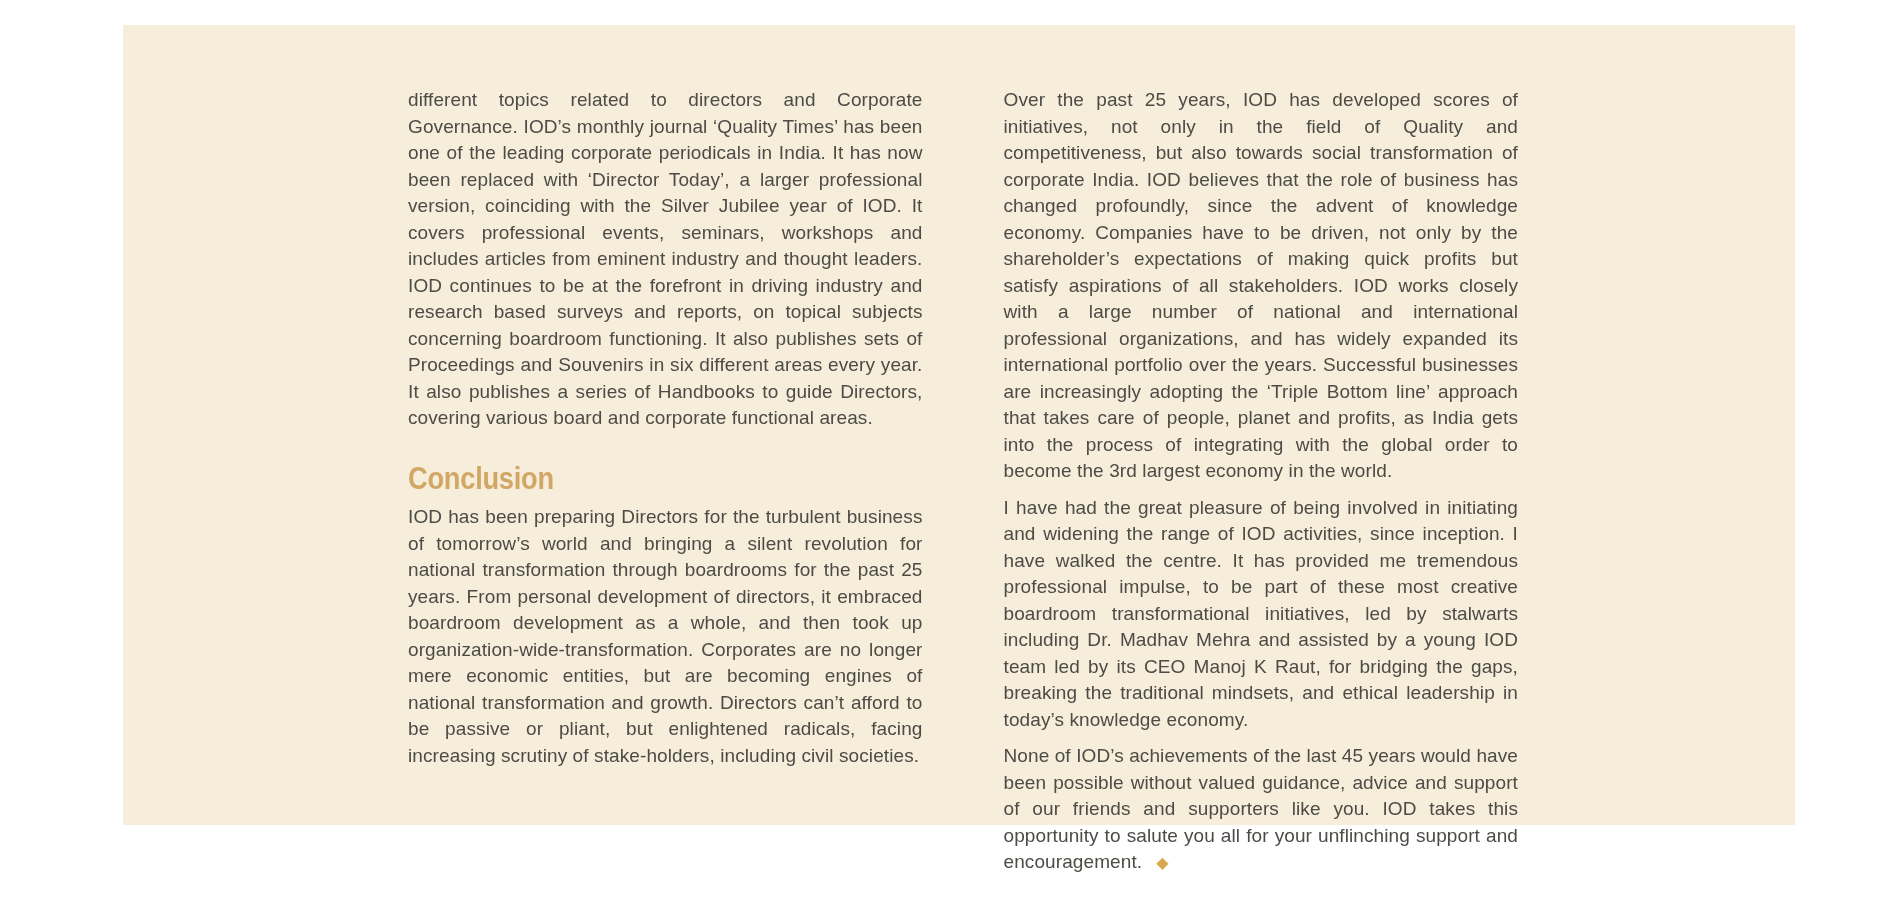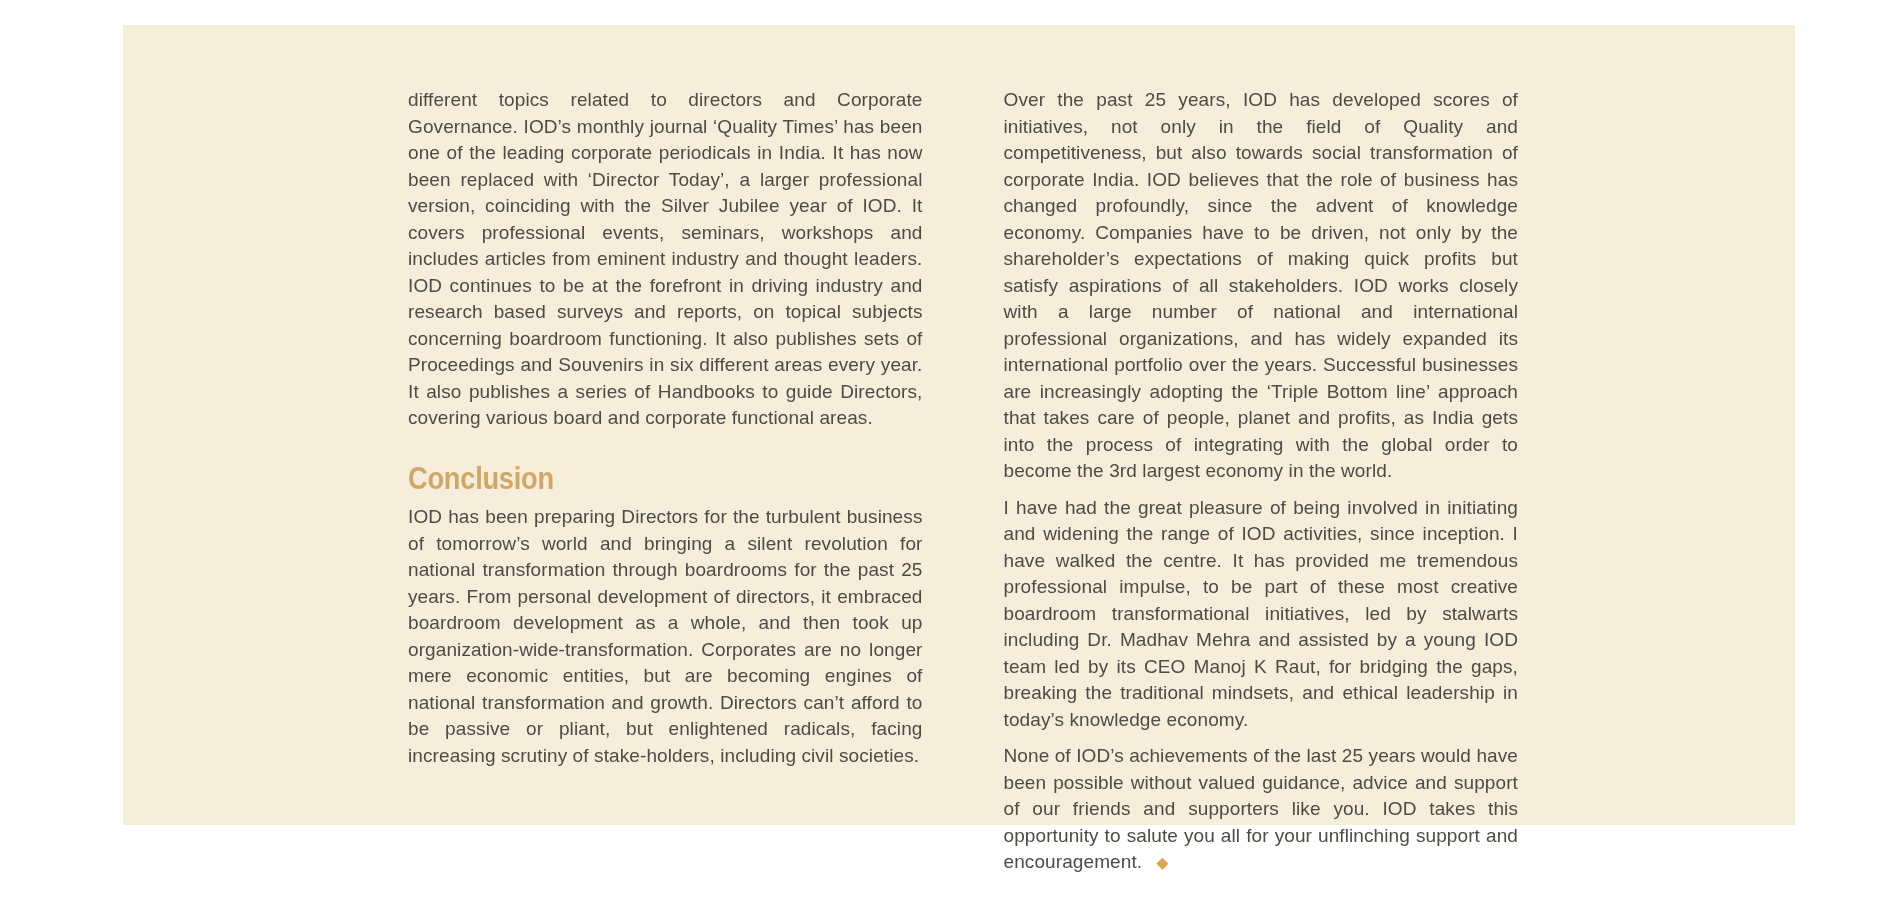--- a/index.html
+++ b/index.html
@@ -63,17 +63,17 @@
 
     <div class="col">
       <p>different topics related to directors and Corporate Governance. IOD’s monthly journal ‘Quality Times’ has been one of the leading corporate periodicals in India. It has now been replaced with ‘Director Today’, a larger professional version, coinciding with the Silver Jubilee year of IOD. It covers professional events, seminars, workshops and includes articles from eminent industry and thought leaders. IOD continues to be at the forefront in driving industry and research based surveys and reports, on topical subjects concerning boardroom functioning. It also publishes sets of Proceedings and Souvenirs in six different areas every year. It also publishes a series of Handbooks to guide Directors, covering various board and corporate functional areas.</p>
       <h2 class="conclusion">Conclusion</h2>
       <p>IOD has been preparing Directors for the turbulent business of tomorrow’s world and bringing a silent revolution for national transformation through boardrooms for the past 25 years. From personal development of directors, it embraced boardroom development as a whole, and then took up organization-wide-transformation. Corporates are no longer mere economic entities, but are becoming engines of national transformation and growth. Directors can’t afford to be passive or pliant, but enlightened radicals, facing increasing scrutiny of stake-holders, including civil societies.</p>
     </div>
 
     <div class="col">
       <p>Over the past 25 years, IOD has developed scores of initiatives, not only in the field of Quality and competitiveness, but also towards social transformation of corporate India. IOD believes that the role of business has changed profoundly, since the advent of knowledge economy. Companies have to be driven, not only by the shareholder’s expectations of making quick profits but satisfy aspirations of all stakeholders. IOD works closely with a large number of national and international professional organizations, and has widely expanded its international portfolio over the years. Successful businesses are increasingly adopting the ‘Triple Bottom line’ approach that takes care of people, planet and profits, as India gets into the process of integrating with the global order to become the 3rd largest economy in the world.</p>
       <p>I have had the great pleasure of being involved in initiating and widening the range of IOD activities, since inception.  I have walked the centre.  It has provided me tremendous professional impulse, to be part of these most creative boardroom transformational initiatives, led by stalwarts including Dr. Madhav Mehra and assisted by a young IOD team led by its CEO Manoj K Raut, for bridging the gaps, breaking the traditional mindsets, and ethical leadership in today’s knowledge economy.</p>
-      <p><span>None of IOD’s achievements of the last 25 years would have been possible without valued guidance, advice and support of our friends and supporters like you. IOD takes this opportunity to salute you all for your unflinching support and encouragement.</span><span class="diamond">◆</span></p>
+      <p><span>None of IOD’s achievements of the last 45 years would have been possible without valued guidance, advice and support of our friends and supporters like you. IOD takes this opportunity to salute you all for your unflinching support and encouragement.</span><span class="diamond">◆</span></p>
     </div>
 
   </div>
 </div>
 
 </body></html>

